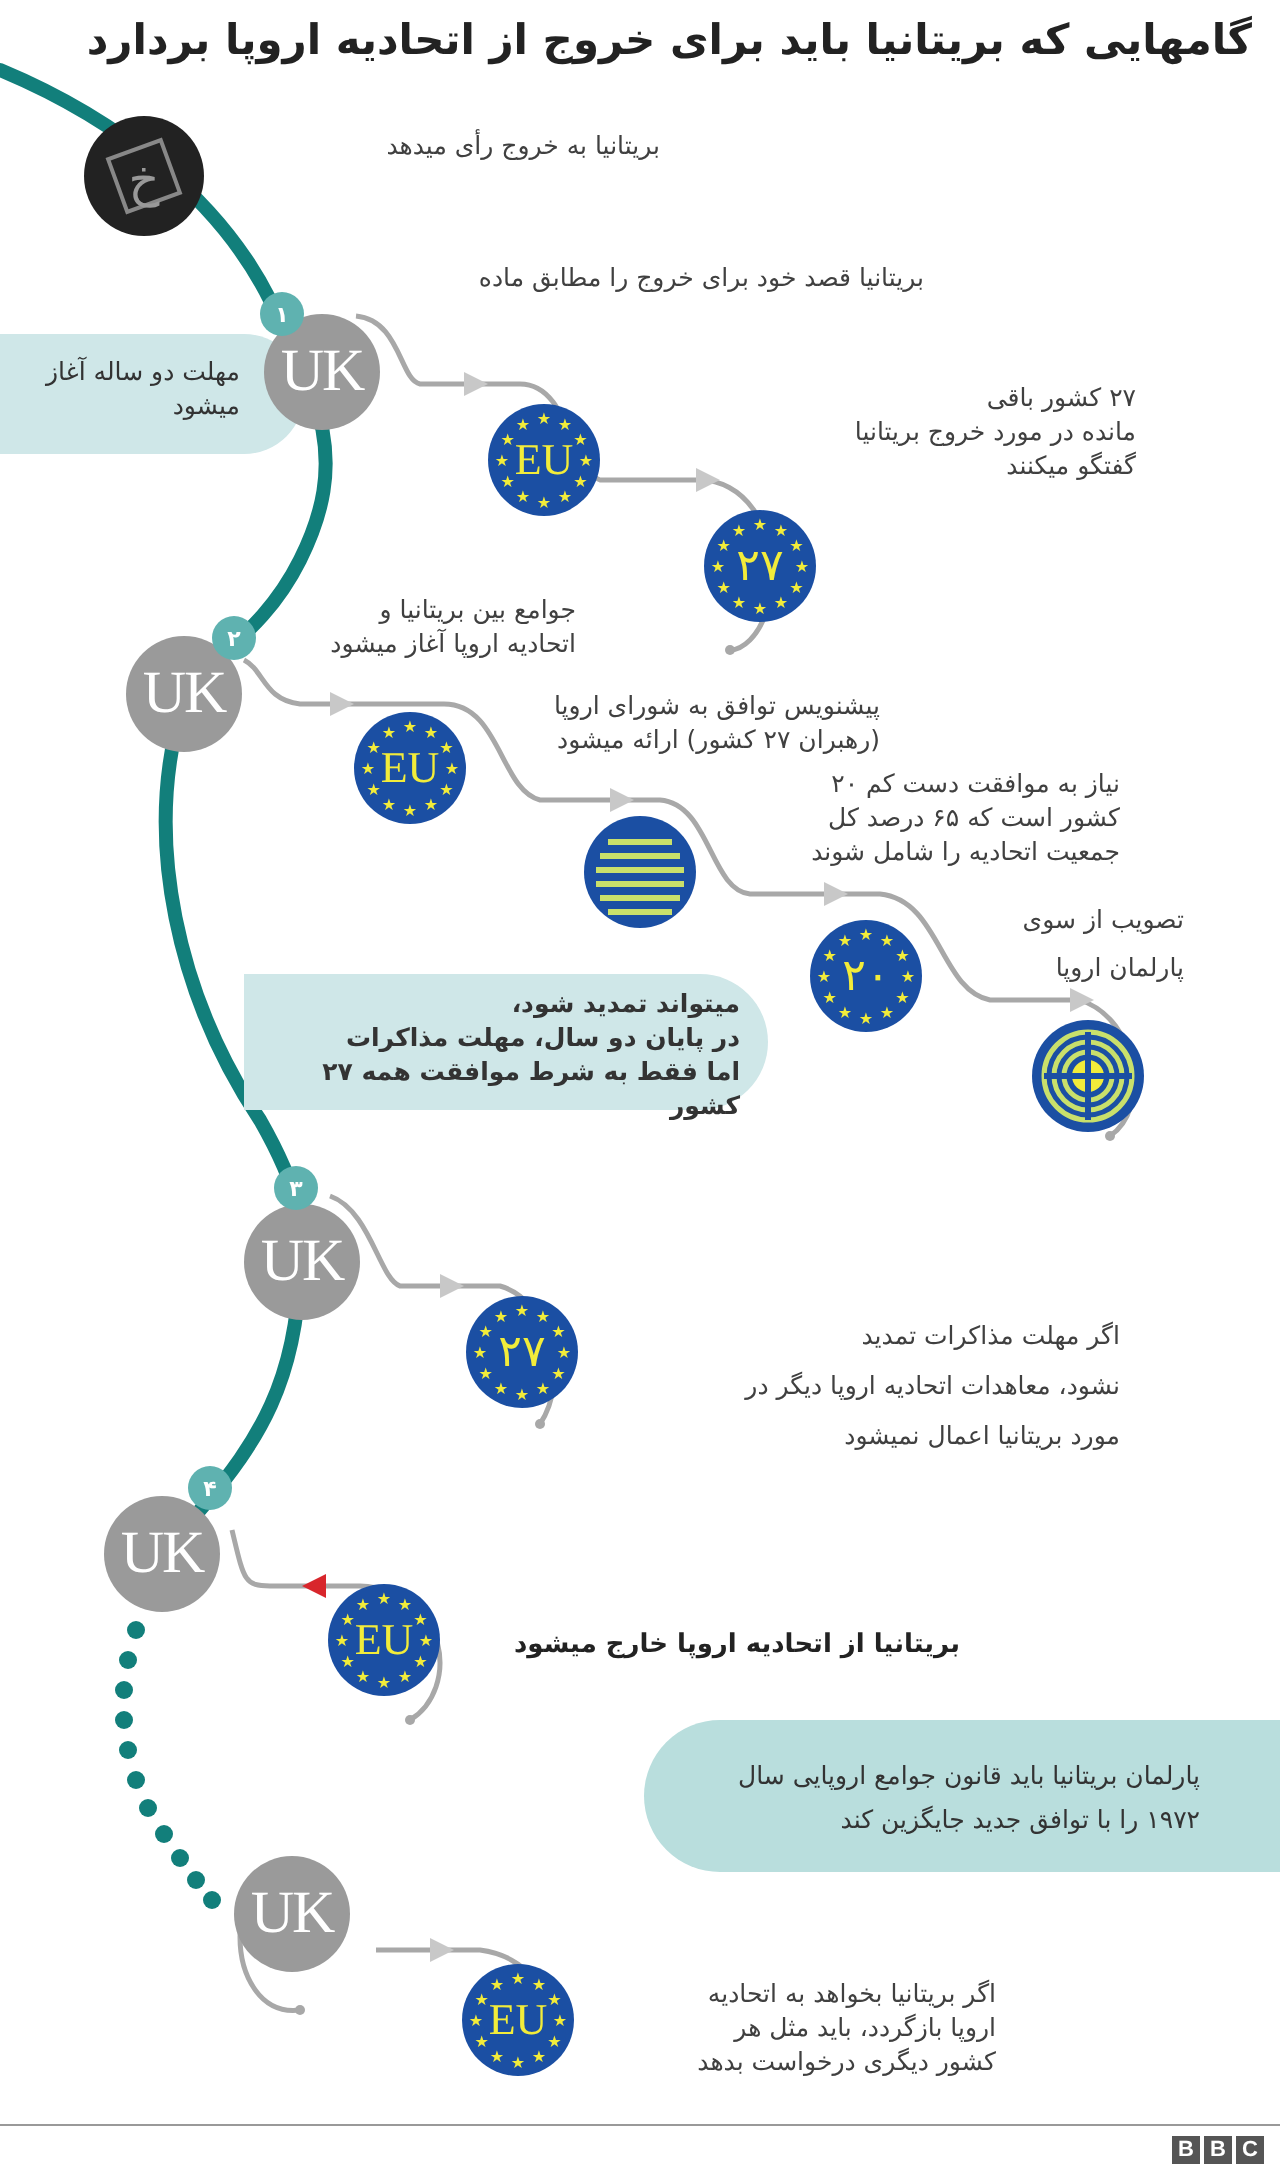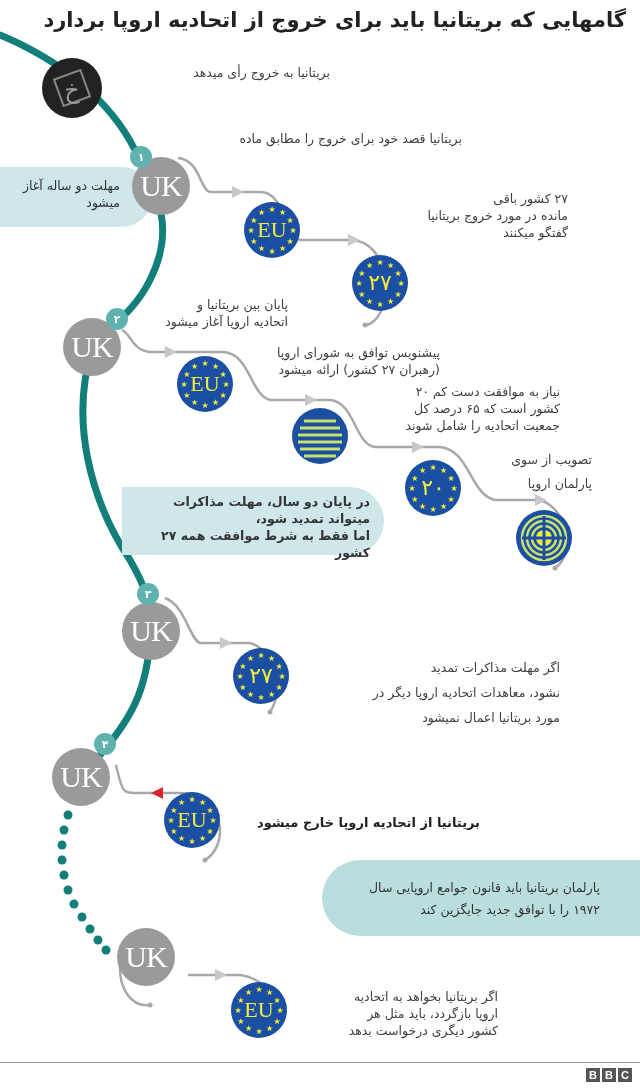--- a/index.html
+++ b/index.html
@@ -140,21 +140,21 @@
 </div>
 <div class="txt" style="right:72px;top:178px;margin-top:12px;">
   <div>۲۷ کشور باقی</div>
     <div>مانده در مورد خروج بریتانیا</div>
     <div>گفتگو میکنند</div>
 </div>
 
 <div class="uk" style="left:63px;top:318px;">UK</div>
 <div class="num" style="left:106px;top:308px;">۲</div>
 <div class="txt" style="right:352px;top:296px;">
-  <div>پایان بین بریتانیا و</div>
+  <div>جوامع بین بریتانیا و</div>
     <div>اتحادیه اروپا آغاز میشود</div>
 </div>
 <div class="eu" style="left:177px;top:356px;">
   <svg width="56" height="56" class="stars">
       <text x="28" y="10" text-anchor="middle" font-size="8" fill="#f2ec3a">★</text>
       <text x="38.5" y="12.813466520526788" text-anchor="middle" font-size="8" fill="#f2ec3a">★</text>
       <text x="46.18653347947321" y="20.5" text-anchor="middle" font-size="8" fill="#f2ec3a">★</text>
       <text x="49" y="31" text-anchor="middle" font-size="8" fill="#f2ec3a">★</text>
       <text x="46.18653347947321" y="41.49999999999999" text-anchor="middle" font-size="8" fill="#f2ec3a">★</text>
       <text x="38.5" y="49.18653347947321" text-anchor="middle" font-size="8" fill="#f2ec3a">★</text>
@@ -215,22 +215,22 @@
       <circle cx="28" cy="28" r="22"></circle>
         <circle cx="28" cy="28" r="17"></circle>
         <circle cx="28" cy="28" r="12"></circle>
     </g>
     <circle cx="28" cy="28" r="8" fill="#f2ec3a"></circle>
     <line x1="28" y1="6" x2="28" y2="50" stroke="#1b4fa3" stroke-width="3"></line>
     <line x1="6" y1="28" x2="50" y2="28" stroke="#1b4fa3" stroke-width="3"></line>
   </svg>
 </div>
 <div class="box" style="left:122px;top:487px;width:262px;height:68px;border-radius:0 34px 34px 0;padding:6px 14px 0 0;box-sizing:border-box;font-weight:bold;">
-  <div>در پایان دو سال، مهلت مذاکرات</div>
-    <div>میتواند تمدید شود،</div>
+  <div>میتواند تمدید شود،</div>
+    <div>در پایان دو سال، مهلت مذاکرات</div>
     <div>اما فقط به شرط موافقت همه ۲۷ کشور</div>
 </div>
 
 <div class="uk" style="left:122px;top:602px;">UK</div>
 <div class="num" style="left:137px;top:583px;">۳</div>
 <div class="eu" style="left:233px;top:648px;">
   <svg width="56" height="56" class="stars">
       <text x="28" y="10" text-anchor="middle" font-size="8" fill="#f2ec3a">★</text>
       <text x="38.5" y="12.813466520526788" text-anchor="middle" font-size="8" fill="#f2ec3a">★</text>
       <text x="46.18653347947321" y="20.5" text-anchor="middle" font-size="8" fill="#f2ec3a">★</text>

